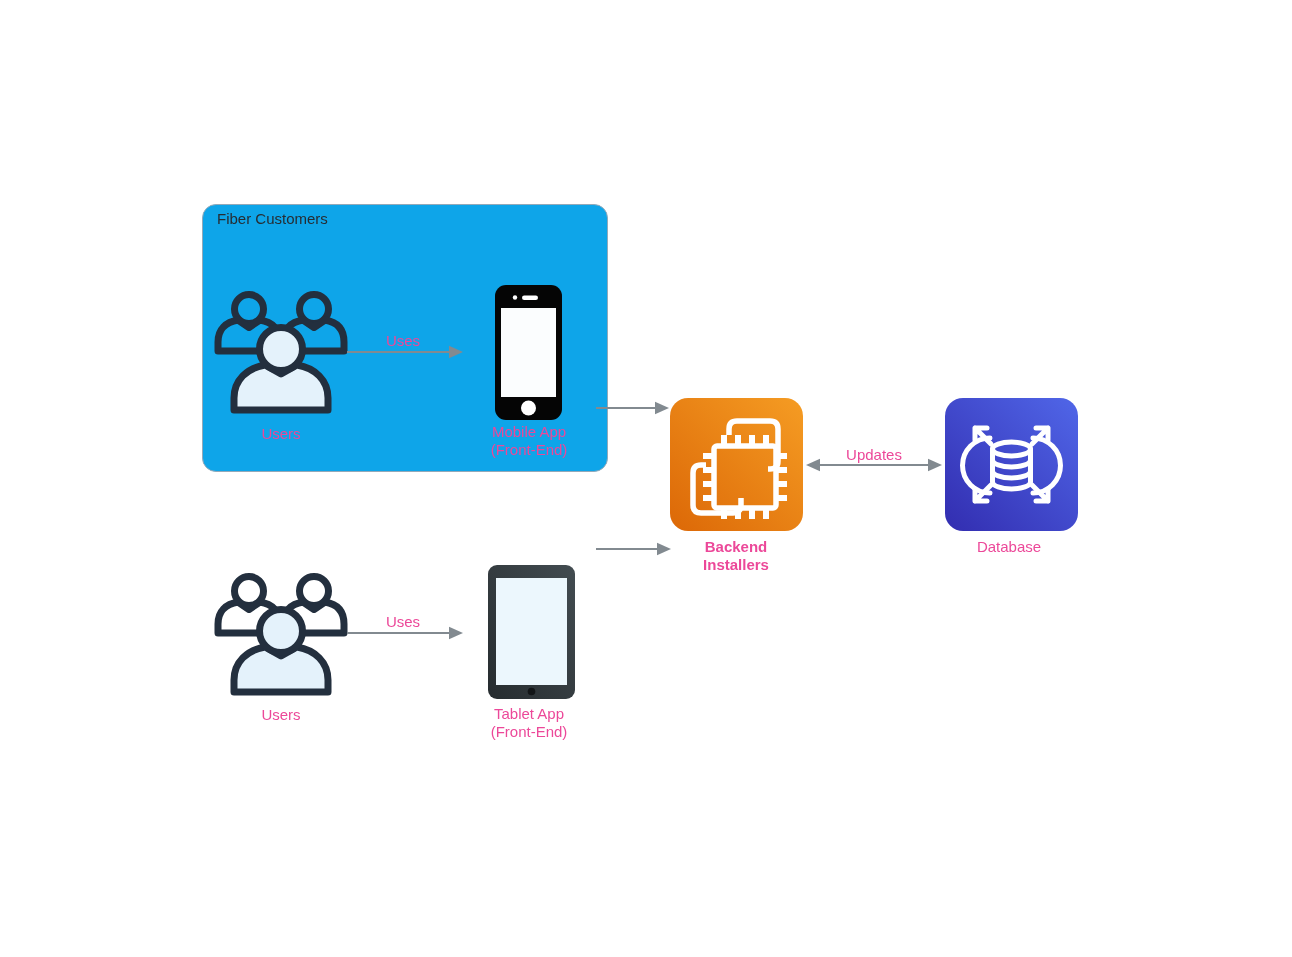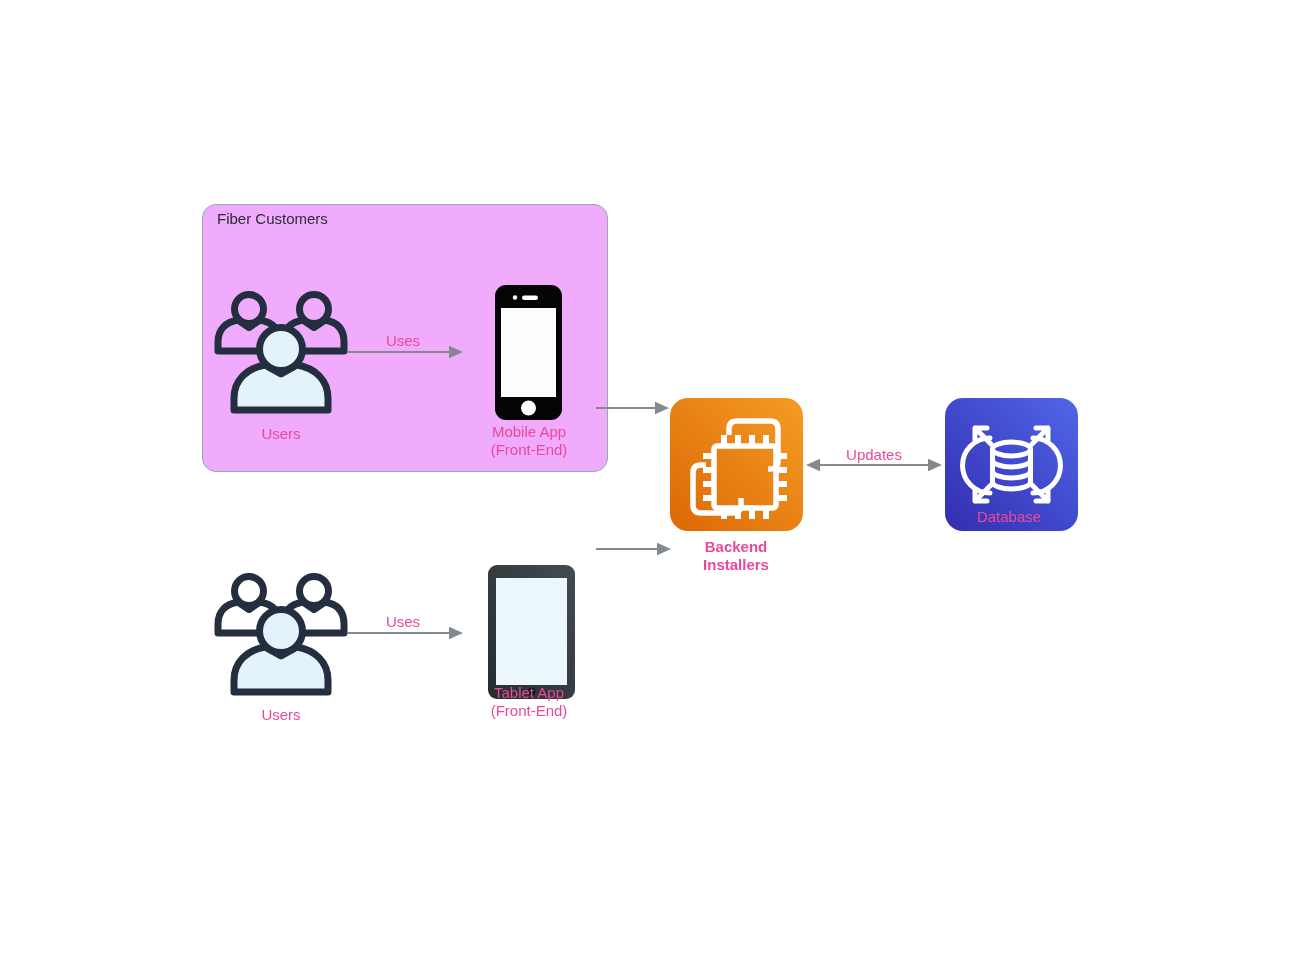--- a/index.html
+++ b/index.html
@@ -1,21 +1,21 @@
 <!DOCTYPE html>
 <html><head>
 <meta charset="utf-8">
 <style>
   html,body { margin:0; padding:0; background:#ffffff; }
   body { font-family:"Liberation Sans", sans-serif; }
   .canvas { position:relative; width:1292px; height:957px; background:#ffffff; overflow:hidden; }
 
   .group {
     position:absolute;
-    background:#f0abfc;
+    background:#0ea5e9;
     border:1px solid #93A9B9;
     border-radius:14px;
     box-sizing:border-box;
     z-index:1;
   }
   .group-title {
     position:absolute; left:14px; top:5px;
     font-size:15px; color:#262D33;
     white-space:nowrap;
   }
@@ -95,21 +95,21 @@
         <linearGradient id="tg" x1="0" y1="1" x2="1" y2="0">
           <stop offset="0" stop-color="#262C2F"></stop>
           <stop offset="1" stop-color="#434C51"></stop>
         </linearGradient>
       </defs>
       <rect x="0" y="0" width="87" height="134" rx="9" fill="url(#tg)"></rect>
       <rect x="8" y="13" width="71" height="107" fill="#ECF7FD"></rect>
       <circle cx="43.5" cy="126.5" r="3.8" fill="#121517"></circle>
     </svg>
   </div>
-  <div class="node-label" style="left:529px; top:684px;">
+  <div class="node-label" style="left:529px; top:705px;">
     <div>Tablet App</div>
     <div>(Front-End)</div>
   </div>
 
   <div class="icon" style="left:670px; top:398px; width:133px; height:133px;">
     <svg viewBox="0 0 133 133">
       <defs>
         <linearGradient id="og" gradientUnits="userSpaceOnUse" x1="0" y1="133" x2="133" y2="0">
           <stop offset="0" stop-color="#DC6807"></stop>
           <stop offset="1" stop-color="#F59C23"></stop>
@@ -150,21 +150,21 @@
         <path d="M47.5,51 V84 A19,7 0 0 0 85.5,84 V51"></path>
         <path d="M47.5,62 A19,7 0 0 0 85.5,62"></path>
         <path d="M47.5,73 A19,7 0 0 0 85.5,73"></path>
         <path d="M46,46 L30,30 M30,42 V30 H42"></path>
         <path d="M87,46 L103,30 M91,30 H103 V42"></path>
         <path d="M46,87 L30,103 M30,91 V103 H42"></path>
         <path d="M87,87 L103,103 M91,103 H103 V91"></path>
       </g>
     </svg>
   </div>
-  <div class="node-label" style="left:1009px; top:508px;">Database</div>
+  <div class="node-label" style="left:1009px; top:538px;">Database</div>
 
   <div class="edge-label" style="left:403px; top:332px;">Uses</div>
   <div class="edge-label" style="left:403px; top:613px;">Uses</div>
   <div class="edge-label" style="left:874px; top:446px;">Updates</div>
 
   <svg class="connectors" width="1292" height="957">
     <g stroke="#828A90" stroke-width="2" fill="#828A90">
 
       <g>
         <line x1="347" y1="352" x2="450" y2="352"></line>

